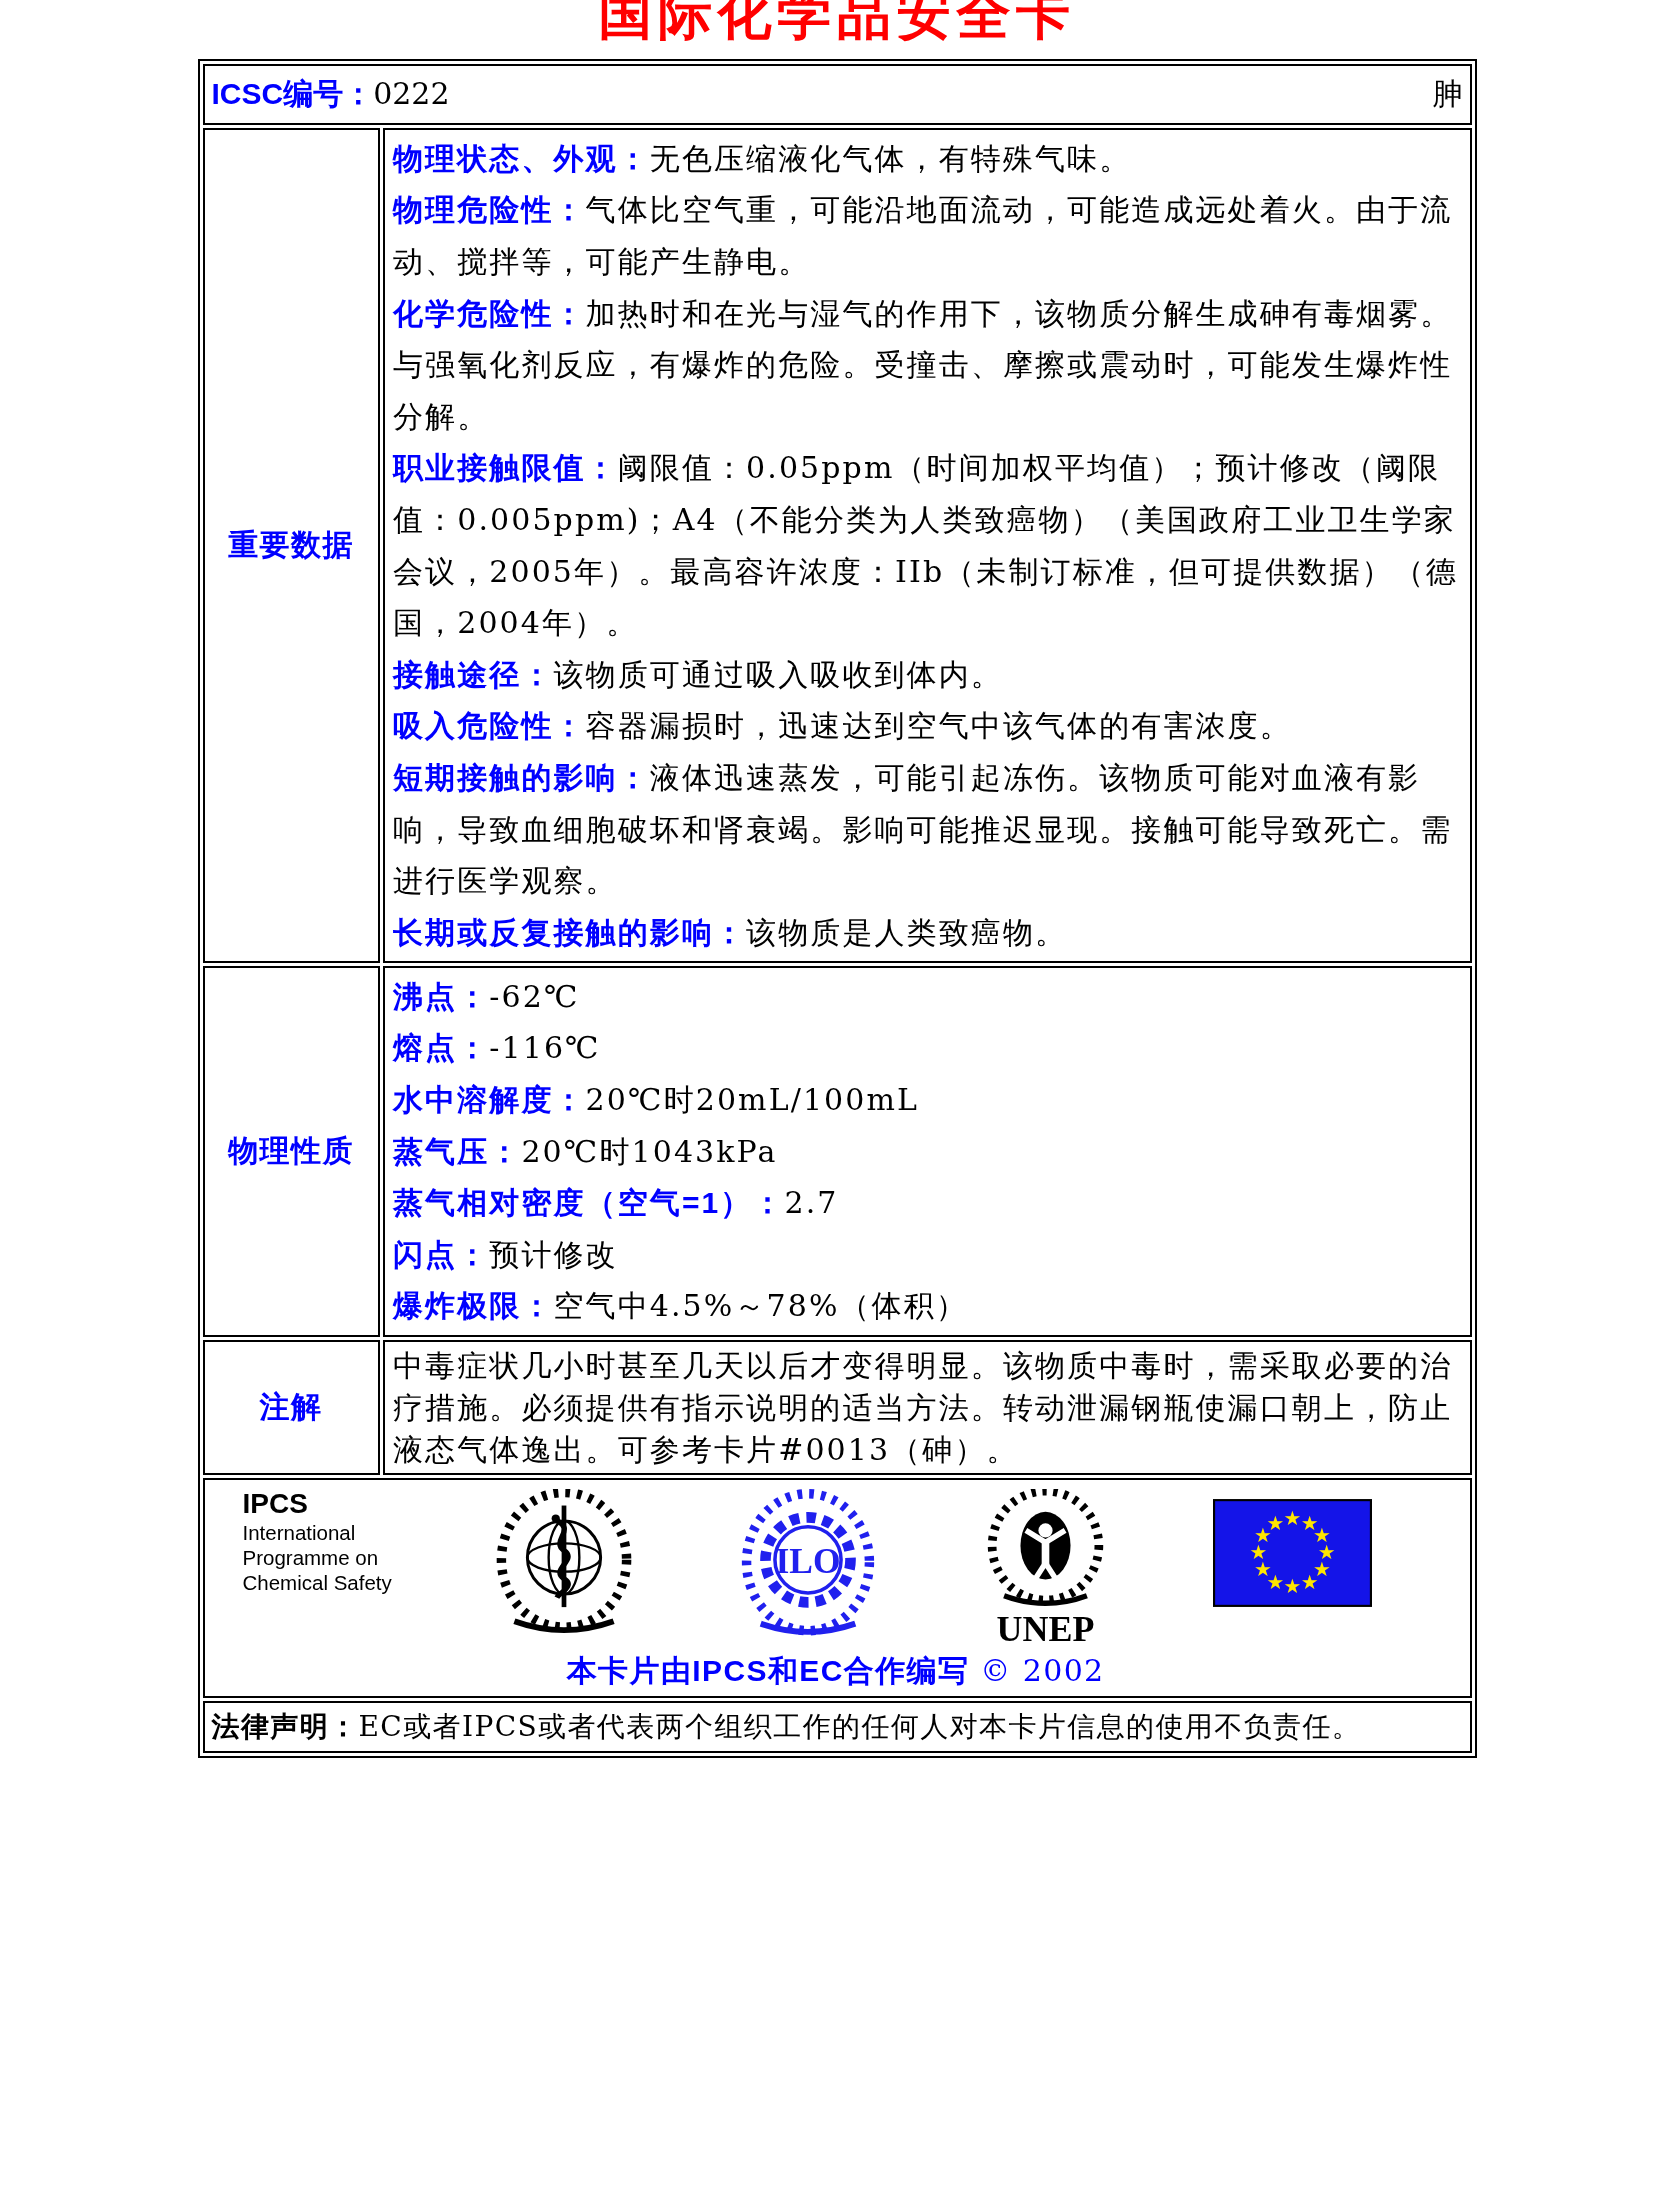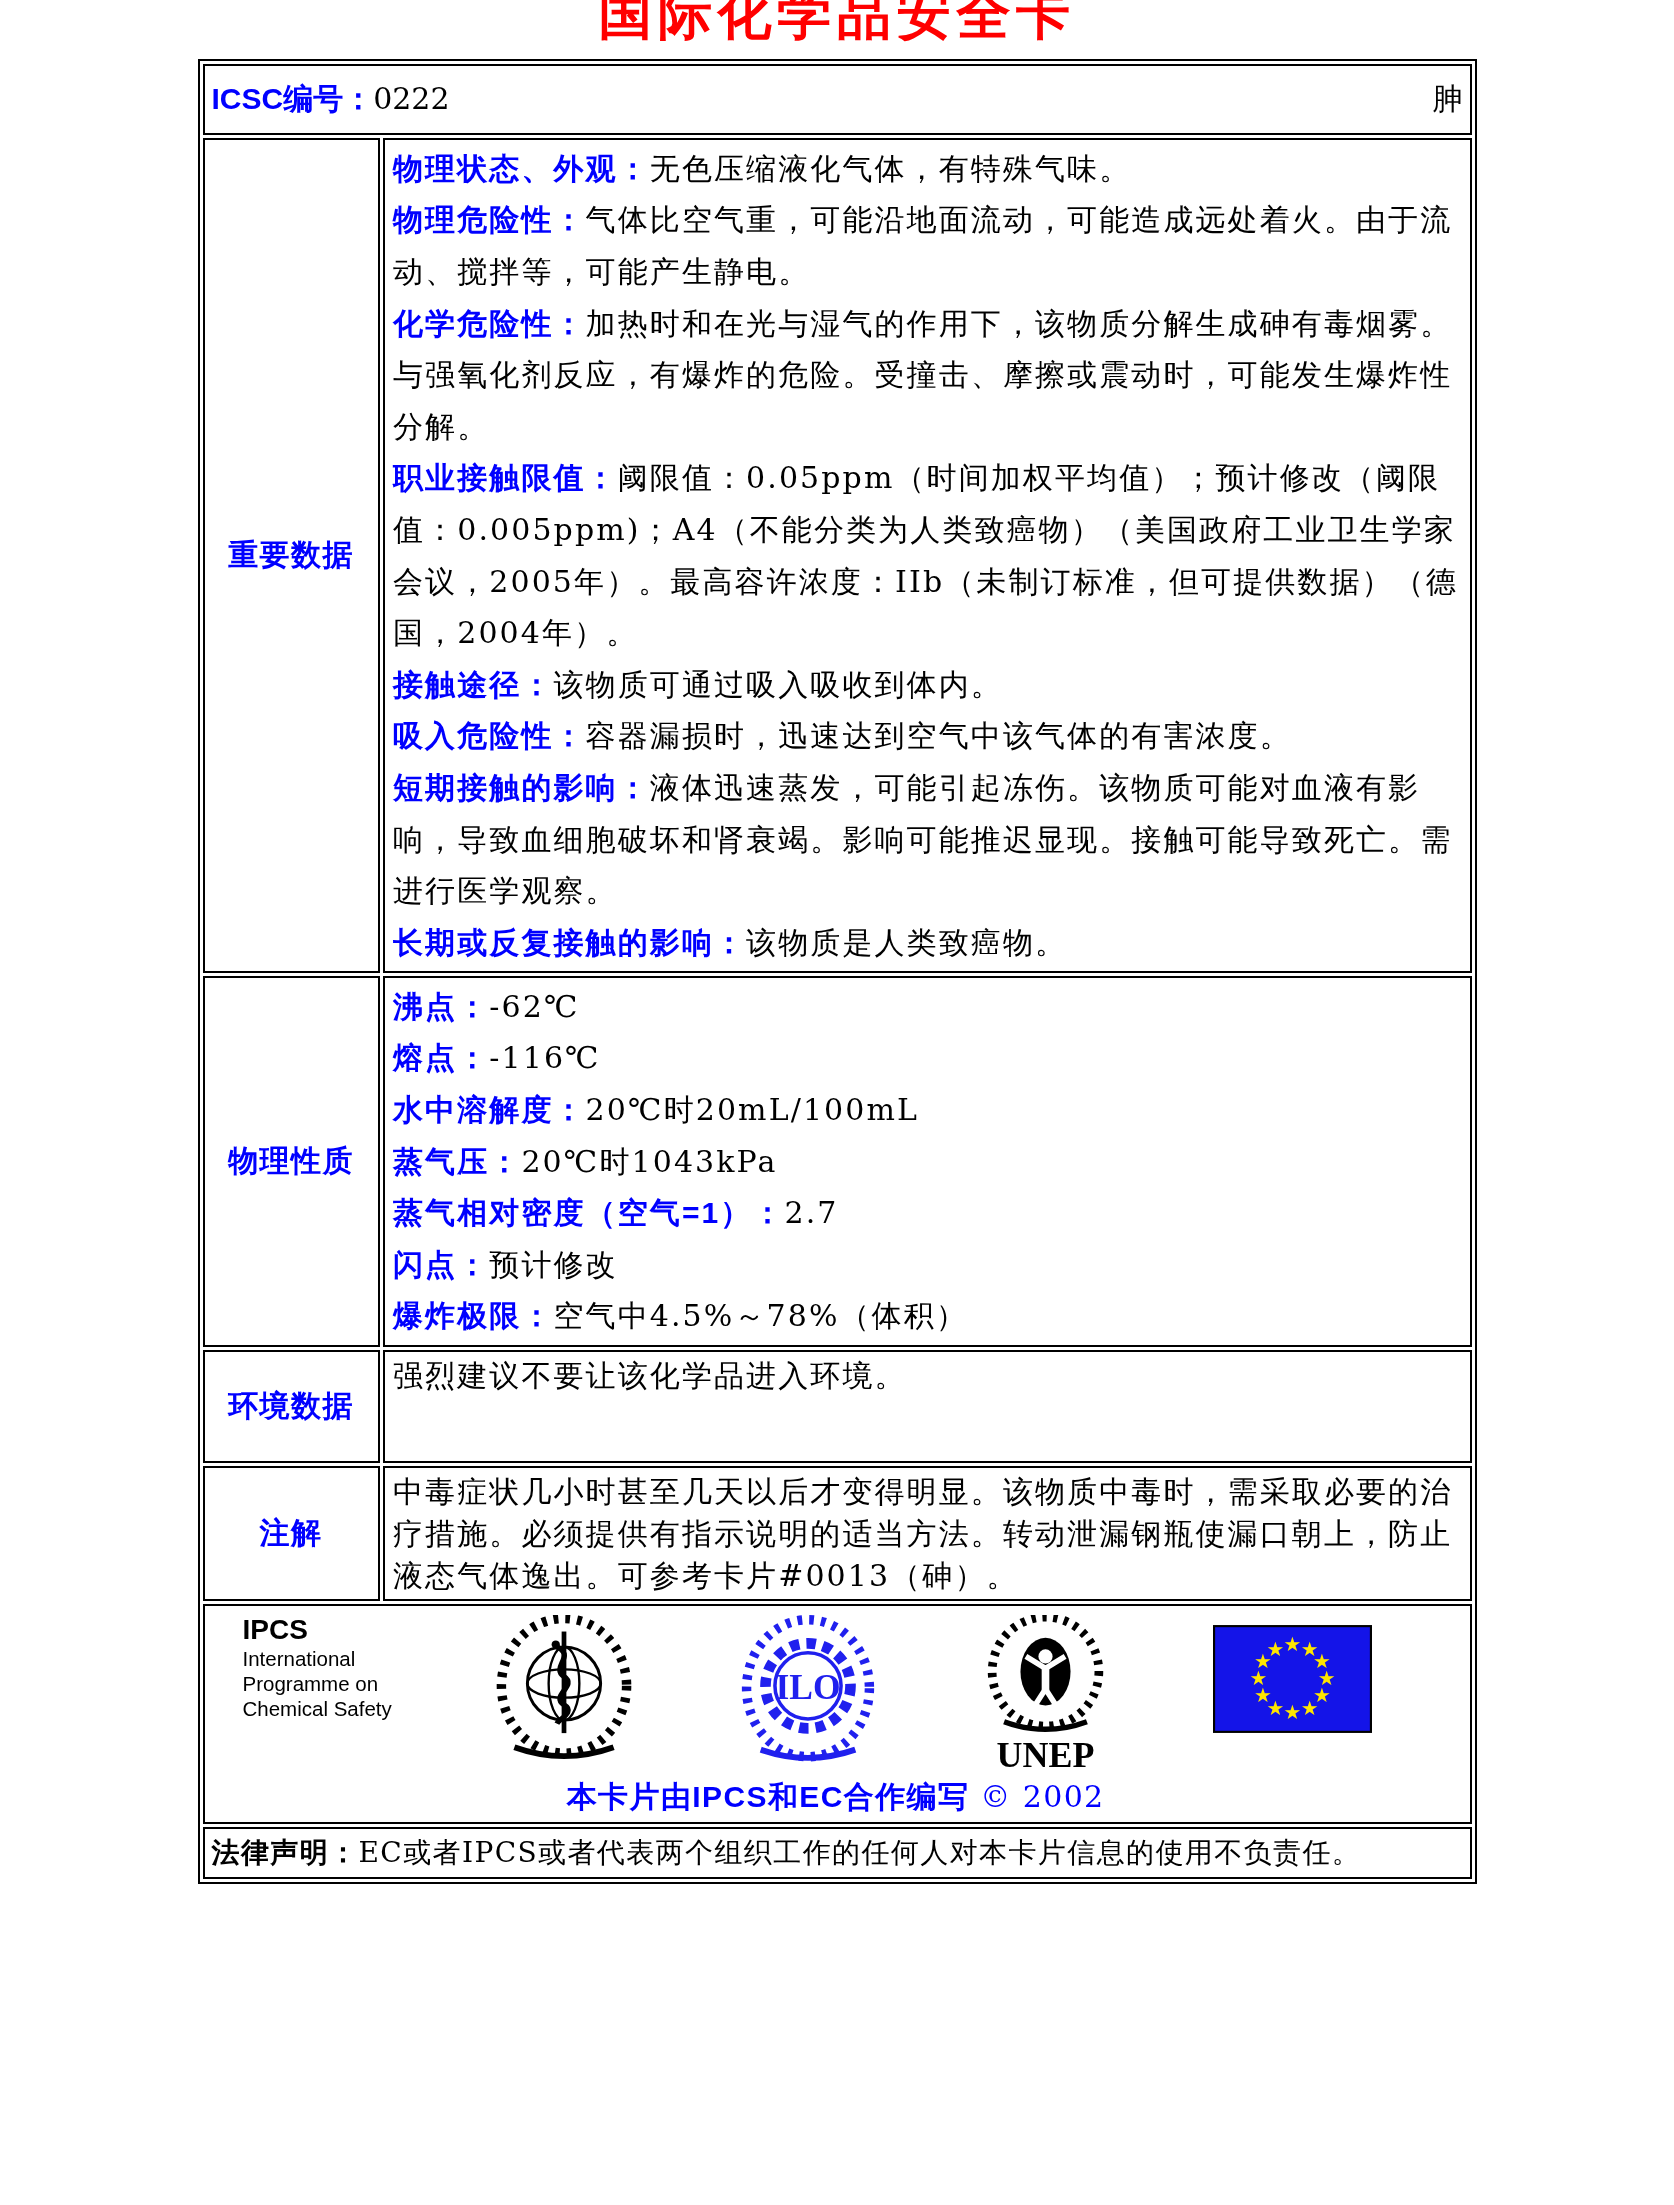--- a/index.html
+++ b/index.html
@@ -39,21 +39,21 @@
     table-layout: fixed;
     background: #ffffff;
   }
   td {
     border: 2.1px solid var(--border_black);
     padding: 2.8px 7px;
     vertical-align: top;
   }
   col.c-label { width: 177px; }
   
-  td.header-cell { height: 71px; vertical-align: middle; }
+  td.header-cell { height: 61px; vertical-align: middle; }
   .header-flex {
     display: flex; justify-content: space-between; align-items: center;
     font-size: 30px;
   }
   .blue-label {
     color: var(--label_blue);
     font-family: "Liberation Sans", sans-serif;
     font-weight: bold;
   }
   
@@ -145,26 +145,20 @@
           <div><span class="item-label">沸点：</span><span>-62℃</span></div>
           <div><span class="item-label">熔点：</span><span>-116℃</span></div>
           <div><span class="item-label">水中溶解度：</span><span>20℃时20mL/100mL</span></div>
           <div><span class="item-label">蒸气压：</span><span>20℃时1043kPa</span></div>
           <div><span class="item-label">蒸气相对密度（空气=1）：</span><span>2.7</span></div>
           <div><span class="item-label">闪点：</span><span>预计修改</span></div>
           <div><span class="item-label">爆炸极限：</span><span>空气中4.5%～78%（体积）</span></div>
         </td>
       </tr>
       <tr>
-        <td class="label-cell">环境数据</td>
-        <td class="content-cell tight">
-          <div><span>强烈建议不要让该化学品进入环境。</span></div>
-        </td>
-      </tr>
-      <tr>
         <td class="label-cell">注解</td>
         <td class="content-cell tight">
           <div><span>中毒症状几小时甚至几天以后才变得明显。该物质中毒时，需采取必要的治疗措施。必须提供有指示说明的适当方法。转动泄漏钢瓶使漏口朝上，防止液态气体逸出。可参考卡片#0013（砷）。</span></div>
         </td>
       </tr>
     </tbody>
   <tbody>
     <tr>
       <td colspan="2" class="logos-cell">
         <div class="logos-flex">

